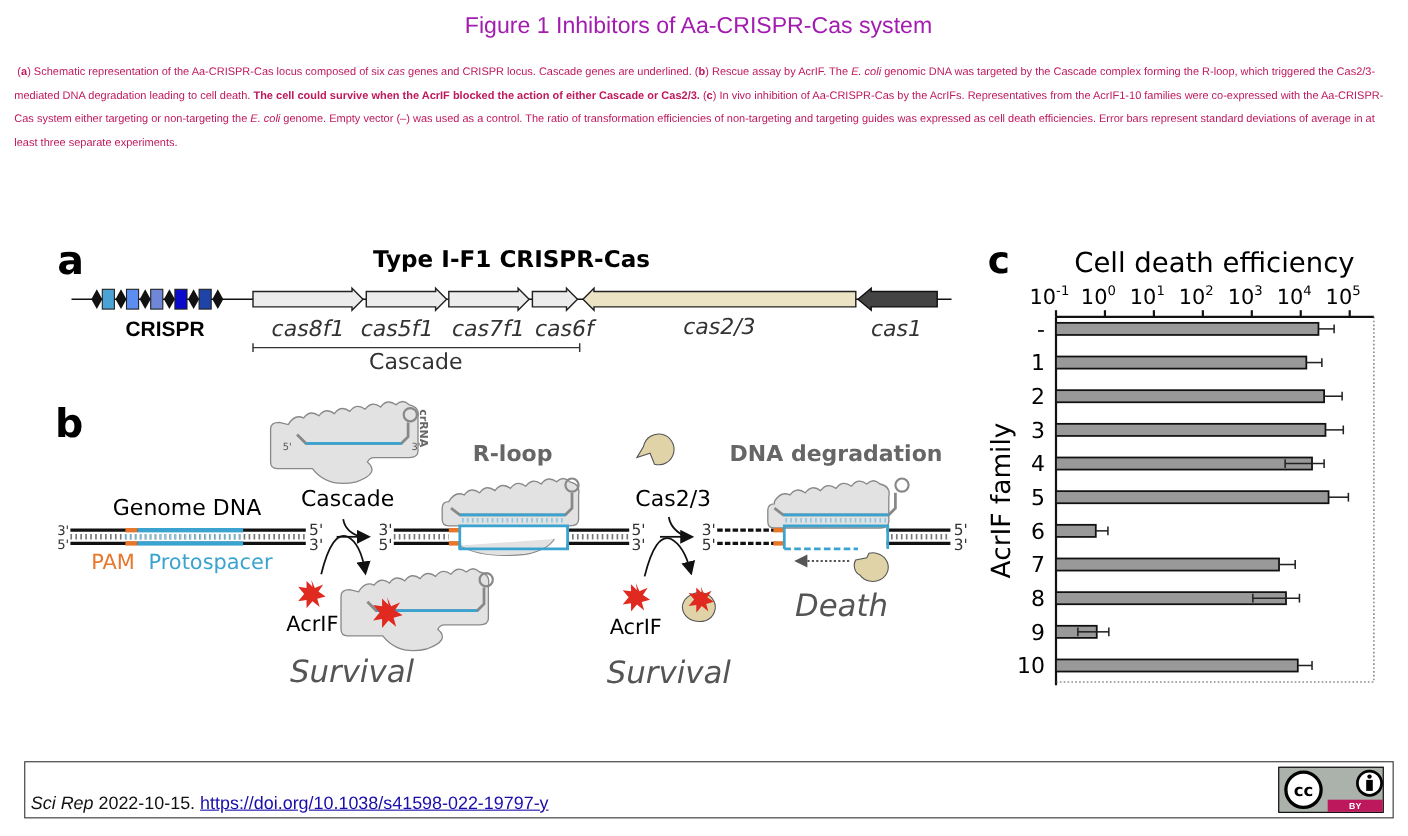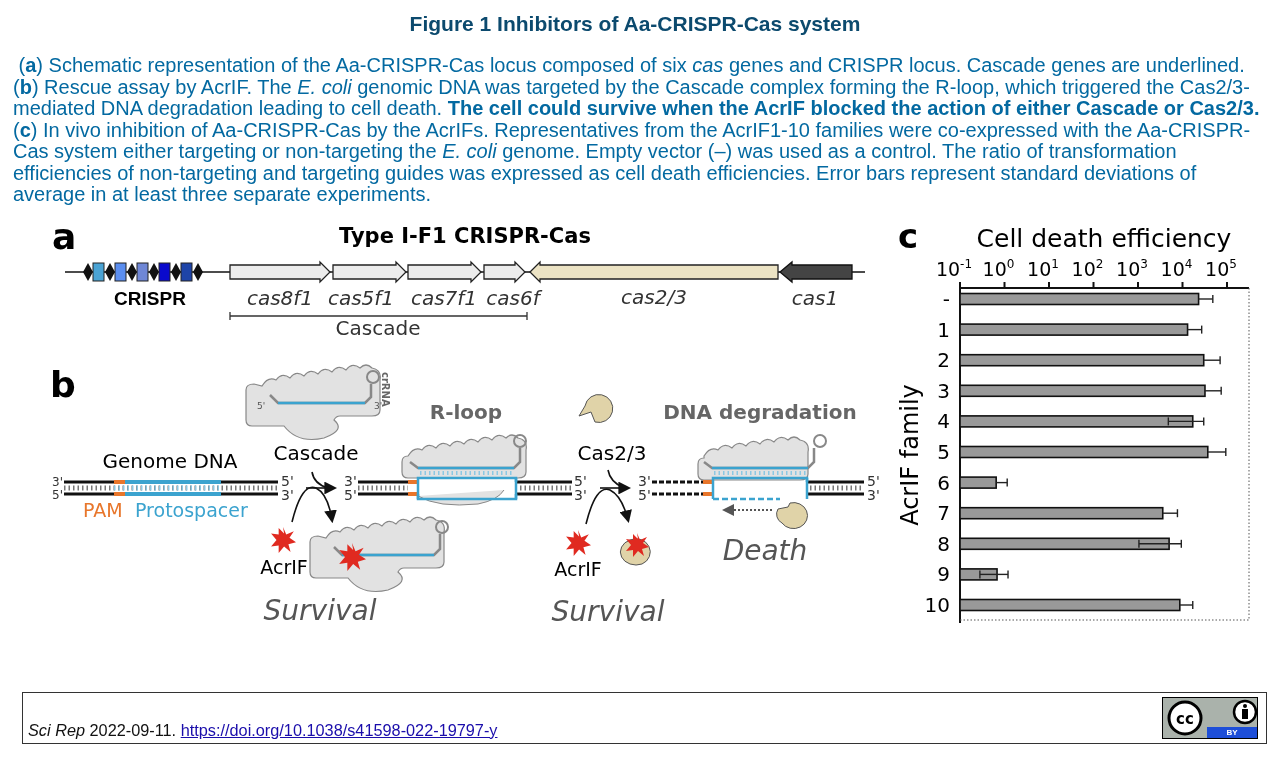--- a/index.html
+++ b/index.html
@@ -1,26 +1,26 @@
 <!DOCTYPE html>
 <html><head>
 <meta charset="utf-8">
 <style>
   html, body { margin:0; padding:0; background:#fff; }
   body { width:1280px; height:760px; position:relative; overflow:hidden; font-family:"Liberation Sans", sans-serif; color:#111; }
-  .fig-title { position:absolute; left:0; top:12px; width:1270px; text-align:center; font-size:21px; font-weight:bold; color:#0c4a6e; }
-  .caption { position:absolute; left:13px; top:55px; width:1255px; font-size:20px; line-height:21.5px; color:#0369a1; }
+  .fig-title { position:absolute; left:0; top:12px; width:1270px; text-align:center; font-size:21px; font-weight:normal; color:#a21caf; }
+  .caption { position:absolute; left:13px; top:55px; width:1255px; font-size:10px; line-height:21.5px; color:#be185d; }
   .caption b { font-weight:bold; }
   .caption i { font-style:italic; }
   .figure { position:absolute; left:0; top:200px; width:1280px; height:440px; }
   .citation { position:absolute; left:22px; top:692px; width:1245px; height:52px; border:1.5px solid #333; box-sizing:border-box; }
   .cite-text { position:absolute; left:5px; top:6px; font-size:16.3px; line-height:21px; color:#111; }
   .cite-text a { color:#1a0dab; text-decoration:underline;margin-top:40px; }
   .cc-badge { position:absolute; right:8px; top:4px; width:96px; height:42px; background:#aab2ab; border:1.5px solid #000; box-sizing:border-box; }
-  .cc-badge .by-strip { position:absolute; left:44px; right:0; bottom:0; height:11px; background:#1d4ed8; color:#fff; font-size:8px; font-weight:bold; text-align:center; line-height:11px; }
+  .cc-badge .by-strip { position:absolute; left:44px; right:0; bottom:0; height:11px; background:#be185d; color:#fff; font-size:8px; font-weight:bold; text-align:center; line-height:11px; }
 </style>
 </head>
 <body>
 
 <div class="fig-title">Figure 1 Inhibitors of Aa-CRISPR-Cas system</div>
 
 <div class="caption">&nbsp;(<b>a</b>)<span> Schematic representation of the Aa-CRISPR-Cas locus composed of six </span><i>cas</i><span> genes and CRISPR locus. Cascade genes are underlined. (</span><b>b</b><span>) Rescue assay by AcrIF. The </span><i>E. coli</i><span> genomic DNA was targeted by the Cascade complex forming the R-loop, which triggered the Cas2/3-mediated DNA degradation leading to cell death. </span><b>The cell could survive when the AcrIF blocked the action of either Cascade or Cas2/3.</b><span> (</span><b>c</b><span>) In vivo inhibition of Aa-CRISPR-Cas by the AcrIFs. Representatives from the AcrIF1-10 families were co-expressed with the Aa-CRISPR-Cas system either targeting or non-targeting the </span><i>E. coli</i><span> genome. Empty vector (–) was used as a control. The ratio of transformation efficiencies of non-targeting and targeting guides was expressed as cell death efficiencies. Error bars represent standard deviations of average in at least three separate experiments.</span></div>
 
 <svg class="figure" width="1280" height="440" viewBox="0 200 1280 440" xmlns="http://www.w3.org/2000/svg">
   <defs>
@@ -264,21 +264,21 @@
         <rect x="960" y="599.5" width="219.8086067415286" height="11" fill="#999999" stroke="#111" stroke-width="1.6"></rect>
         <line x1="1179.8086067415286" y1="605" x2="1192.7549770013331" y2="605" stroke="#222" stroke-width="1.4"></line>
         <line x1="1192.7549770013331" y1="601" x2="1192.7549770013331" y2="609" stroke="#222" stroke-width="1.4"></line>
       </g>
   </g>
 </svg>
 
 <div class="citation">
   <div class="cite-text">
     <br>
-    <i>Sci Rep</i><span> 2022-09-11. </span><a href="#">https://doi.org/10.1038/s41598-022-19797-y</a>
+    <i>Sci Rep</i><span> 2022-10-15. </span><a href="#">https://doi.org/10.1038/s41598-022-19797-y</a>
   </div>
   <div class="cc-badge">
     <svg width="116" height="40" style="position:absolute;left:0;top:0">
       <circle cx="22" cy="20" r="16" fill="#fff" stroke="#000" stroke-width="3"></circle>
       <text x="22" y="26" text-anchor="middle" font-family="DejaVu Sans, sans-serif" font-weight="bold" font-size="15">cc</text>
       <circle cx="82" cy="14" r="11" fill="#fff" stroke="#000" stroke-width="2.5"></circle>
       <circle cx="82" cy="8" r="2" fill="#000"></circle>
       <rect x="79" y="11" width="6" height="10" fill="#000"></rect>
     </svg>
     <div class="by-strip">BY</div>

